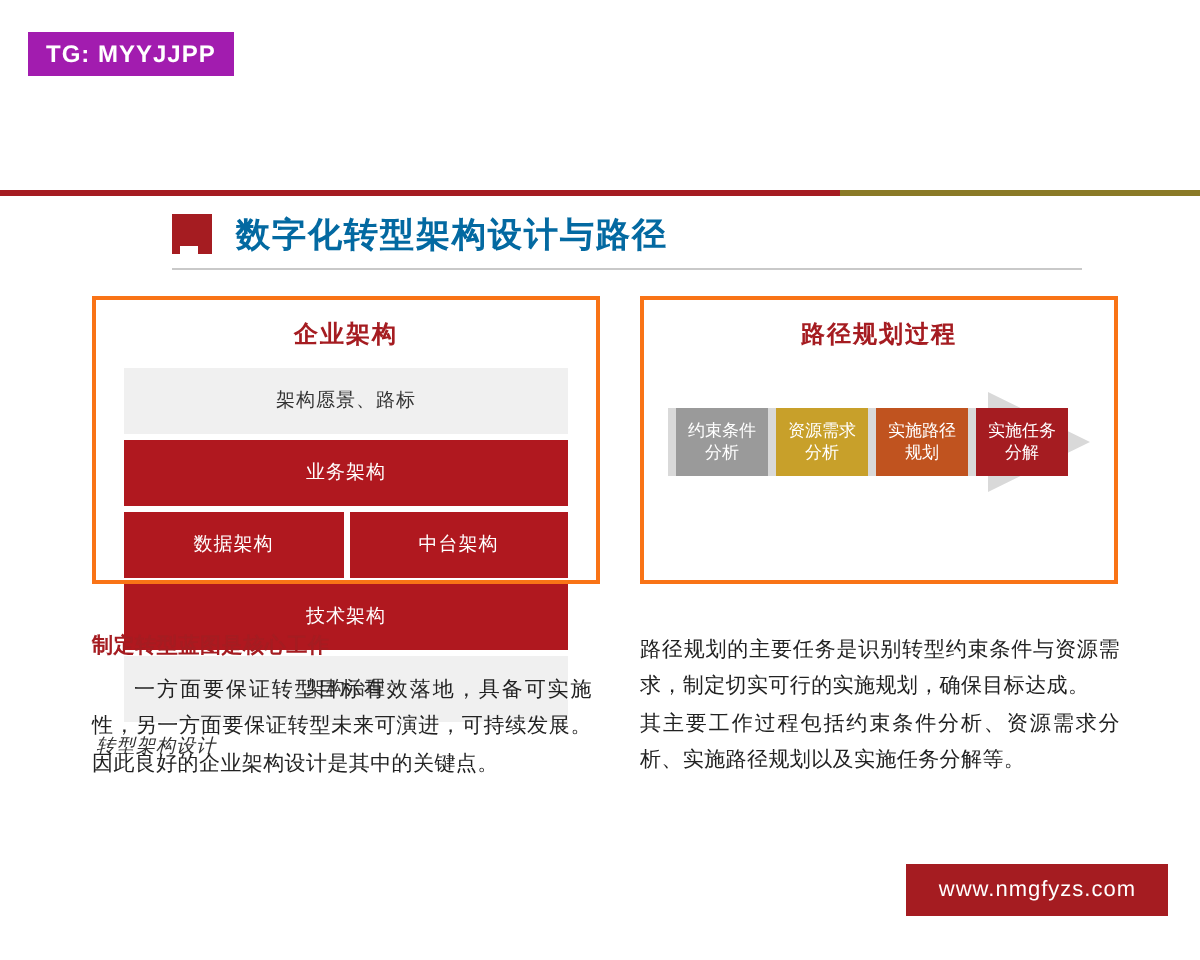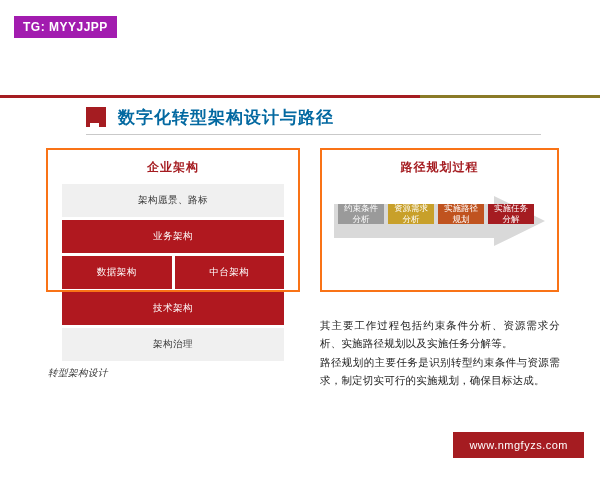--- a/index.html
+++ b/index.html
@@ -177,21 +177,21 @@
   }
   .proc-boxes {
     position: absolute;
     left: 4px;
     top: 14px;
     display: flex;
     gap: 4px;
   }
   .proc-box {
     width: 46px;
-    height: 20px;
+    height: 34px;
     display: flex;
     align-items: center;
     justify-content: center;
     text-align: center;
     color: #ffffff;
     font-size: 8.5px;
     line-height: 1.25;
     padding: 0 4px;
     box-sizing: border-box;
   }
@@ -279,21 +279,25 @@
       </svg>
       <div class="proc-boxes">
         <div class="proc-box" style="background:#9a9a9a">约束条件分析</div>
         <div class="proc-box" style="background:#c8a02a">资源需求分析</div>
         <div class="proc-box" style="background:#c0531f">实施路径规划</div>
         <div class="proc-box" style="background:#a51c21">实施任务分解</div>
       </div>
     </div>
   </div>
 
+  <div class="body-left">
+    <div class="body-lead">制定转型蓝图是核心工作</div>
+    <div class="body-para">一方面要保证转型目标有效落地，具备可实施性，另一方面要保证转型未来可演进，可持续发展。因此良好的企业架构设计是其中的关键点。</div>
+  </div>
 
   <div class="body-right">
+    <div class="body-para no-indent">路径规划的主要任务是识别转型约束条件与资源需求，制定切实可行的实施规划，确保目标达成。</div>
     <div class="body-para no-indent">其主要工作过程包括约束条件分析、资源需求分析、实施路径规划以及实施任务分解等。</div>
-    <div class="body-para no-indent">路径规划的主要任务是识别转型约束条件与资源需求，制定切实可行的实施规划，确保目标达成。</div>
   </div>
 
   <div class="footer-url">www.nmgfyzs.com</div>
 
 </div>
 
 </body></html>

